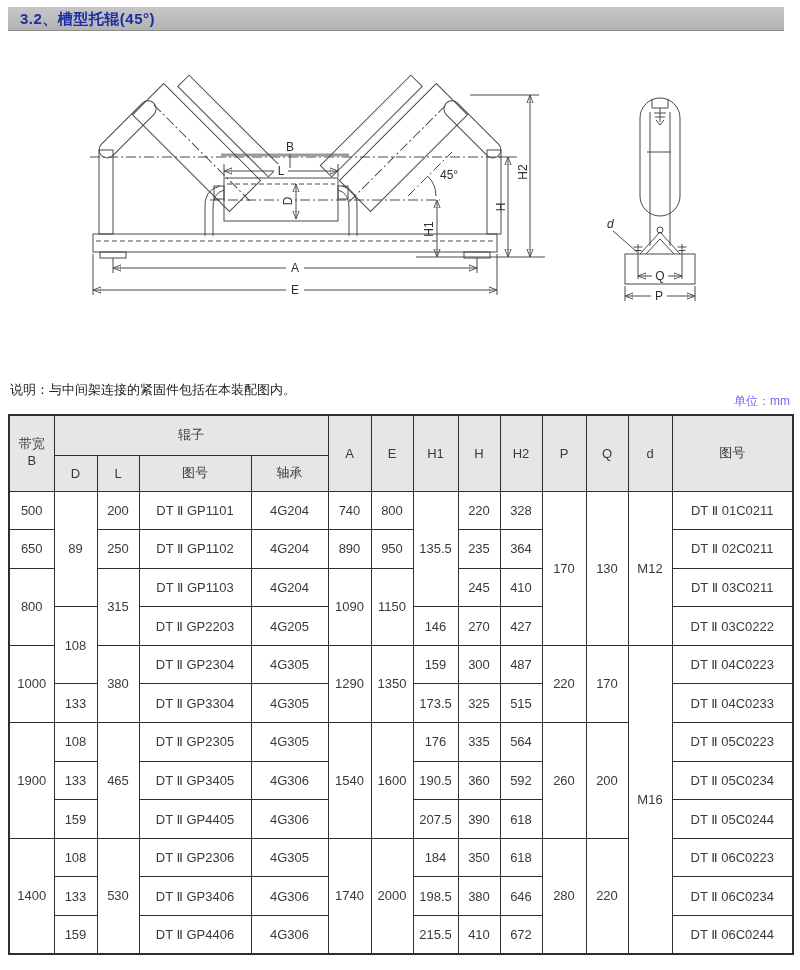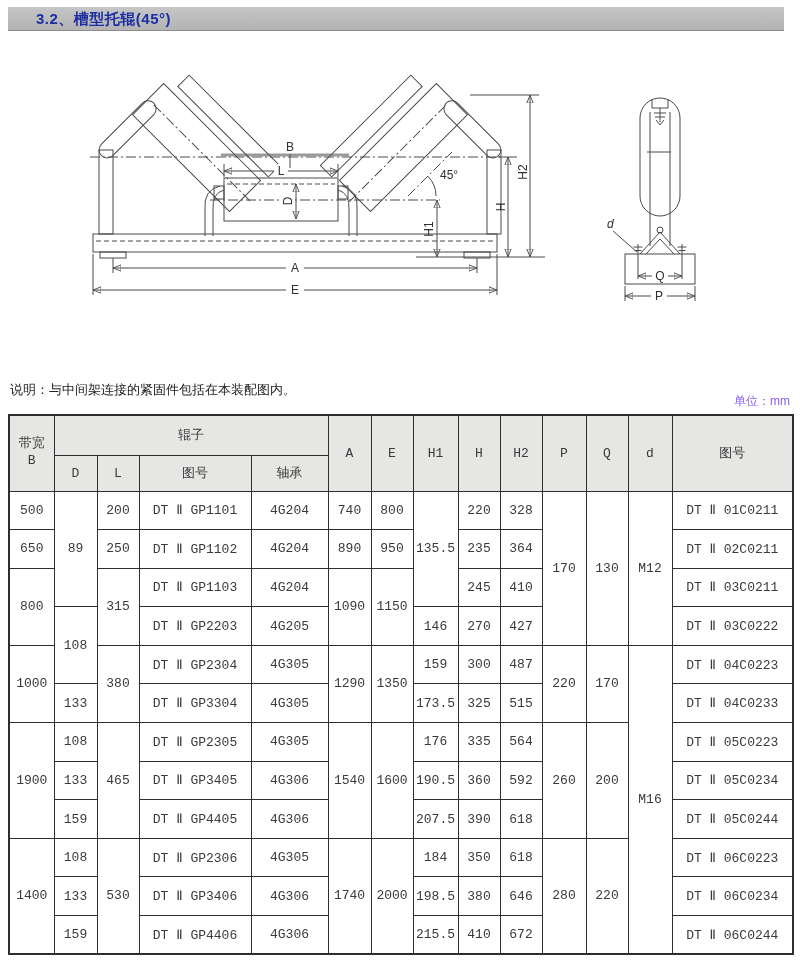--- a/index.html
+++ b/index.html
@@ -1,38 +1,38 @@
 <!DOCTYPE html>
 <html><head>
 <meta charset="utf-8">
 <style>
   html,body{margin:0;padding:0;}
   body{width:800px;height:970px;background:#ffffff;position:relative;
        font-family:"Liberation Sans","DejaVu Sans",sans-serif;color:#222;}
   
   .titlebar{position:absolute;left:8px;top:7px;width:776px;height:23px;
             background:linear-gradient(#c6c6c6,#b3b3b3);border-bottom:1px solid #8d8d8d;}
-  .titlebar .ttl{display:block;line-height:23px;padding-left:28px;font-size:15px;
+  .titlebar .ttl{display:block;line-height:23px;padding-left:12px;font-size:15px;
                  font-weight:bold;color:#1b2ea3;letter-spacing:.5px;}
   
   svg.drawing{position:absolute;left:0;top:60px;}
   svg.drawing line,svg.drawing rect,svg.drawing path,svg.drawing circle{
       stroke:#4a4a4a;fill:none;stroke-width:1;}
   svg.drawing .cl{stroke-dasharray:10 3 2 3;}
   svg.drawing .dsh{stroke-dasharray:5 3;}
   svg.drawing .belt{stroke:#9a9a9a;stroke-width:3;}
   svg.drawing text{stroke:none;fill:#2f2f2f;font-size:12px;
       font-family:"Liberation Sans","DejaVu Sans",sans-serif;}
   svg.drawing .wbg{fill:#ffffff;stroke:none;}
   
   .note{position:absolute;left:10px;top:381px;font-size:13px;color:#222;}
   .unit{position:absolute;right:10px;top:393px;font-size:12px;color:#8b5cf6;}
   
   table.spec{position:absolute;left:8px;top:414px;width:784px;border-collapse:collapse;
-             table-layout:fixed;border:2px solid #2e2e2e;font-family:Liberation Mono, monospace;}
+             table-layout:fixed;border:2px solid #2e2e2e;}
   table.spec th,table.spec td{border:1px solid #2e2e2e;text-align:center;vertical-align:middle;
              font-size:13px;color:#3a3a3a;font-weight:normal;padding:0;overflow:hidden;}
   table.spec thead th{background:#e6e6e4;}
   table.spec thead tr.hr1{height:40px;}
   table.spec thead tr.hr2{height:36px;}
   table.spec tbody tr{height:38.6px;background:#fff;}
   .pre{white-space:pre-line;line-height:1.3;}
 </style>
 </head>
 <body>

